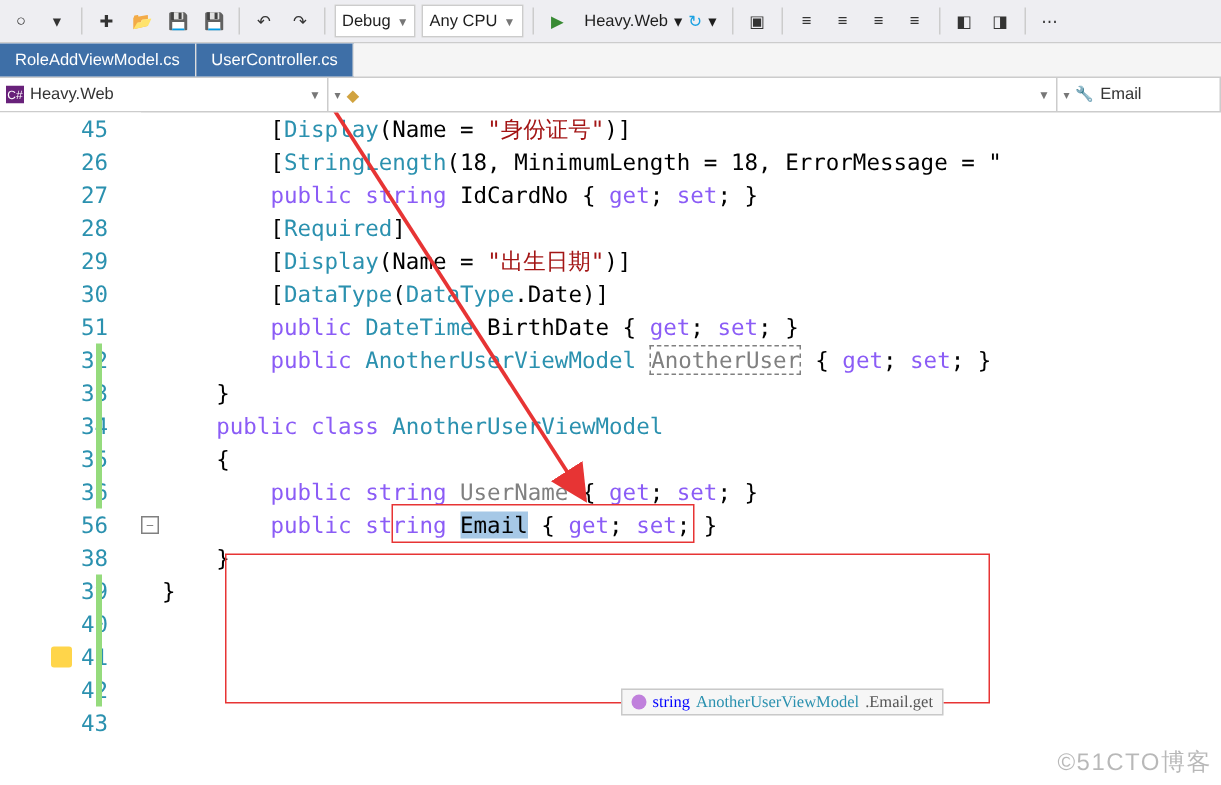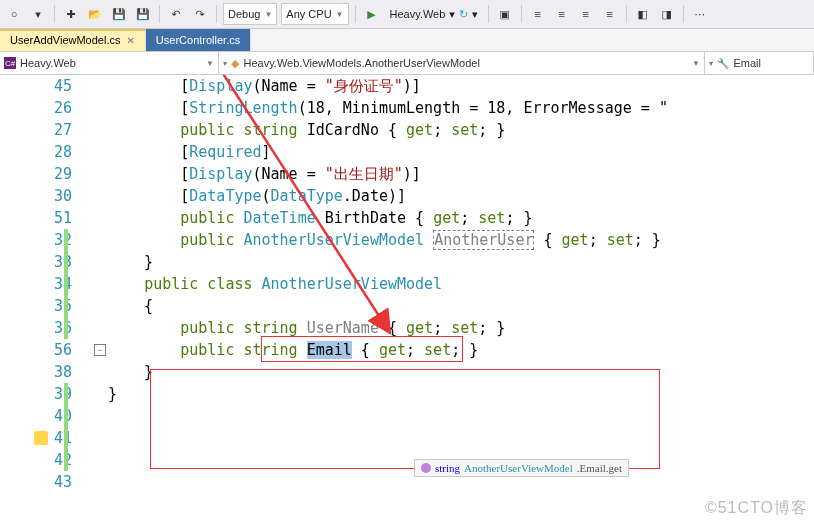--- a/index.html
+++ b/index.html
@@ -19,21 +19,21 @@
 .navbar .chev{color:#777;font-size:8px;margin-left:auto}
 .navbar .wrench{color:#555;font-size:10px}
 .editor{display:flex;height:451px;position:relative}
 .gutter{width:72px;background:#fff;text-align:right;color:#2b91af;font-family:Consolas,monospace;font-size:15px;line-height:22px;padding-right:22px;position:relative}
 .gutter .ln{height:22px}
 .change{position:absolute;left:64px;width:4px;background:#95db7d}
 .margin{width:14px;position:relative}
 .bulb{position:absolute;left:-60px;width:14px;height:14px;background:#ffd54a;border-radius:2px}
 .fold{position:absolute;left:0;width:10px;height:10px;border:1px solid #808080;background:#fff;display:flex;align-items:center;justify-content:center;font-size:9px;color:#808080;line-height:1}
 .code{flex:1;font-family:Consolas,monospace;font-size:15px;line-height:22px;white-space:pre;color:#000;position:relative}
-.kw{color:#4d7c0f}
+.kw{color:#8b5cf6}
 .ty{color:#2b91af}
 .str{color:#a31515}
 .id-dot{border:1px dashed #808080}
 .sel{background:#a6c8e6}
 .redbox{position:absolute;border:1.5px solid #e73434;pointer-events:none}
 .arrow-svg{position:absolute;left:0;top:0;pointer-events:none}
 .tooltip{position:absolute;background:#f6f6f6;border:1px solid #c9c9c9;font-family:"Segoe UI";font-size:11px;color:#555;padding:2px 6px;display:flex;align-items:center;gap:4px}
 .tooltip .tp-i{width:10px;height:10px;background:#c080dc;border-radius:50%;display:inline-block}
 .watermark{position:absolute;right:6px;bottom:4px;color:rgba(0,0,0,0.28);font-size:16px;font-family:sans-serif;letter-spacing:1px}
 </style>
@@ -71,44 +71,42 @@
   <div class="tb-btn">≡</div>
   <div class="tb-btn">≡</div>
   <div class="tb-sep"></div>
   <div class="tb-btn">◧</div>
   <div class="tb-btn">◨</div>
   <div class="tb-sep"></div>
   <div class="tb-btn">⋯</div>
 </div>
 
 <div class="tabbar">
-  <div class="tab active">
-      <span>UserAddViewModel.cs</span>
-      <span class="close">✕</span>
+  <div class="tab" style="background:#3e6fa7;color:#fff">
+      <span>RoleAddViewModel.cs</span>
     </div>
   <div class="tab" style="background:#3e6fa7;color:#fff">
       <span>UserController.cs</span>
     </div>
 </div>
 
 <div class="navbar">
   <div class="half" style="flex:0 0 210px">
     <span class="proj-i">
         <svg width="12" height="12">
           <rect width="12" height="12" fill="#68217a"></rect>
           <text x="6" y="9" text-anchor="middle" fill="#fff" font-size="8">C#</text>
         </svg>
       </span>
     <span>Heavy.Web</span>
     <span class="chev">▼</span>
   </div>
   <div class="half">
     <span class="chev" style="margin:0">▾</span>
     <span style="color:#d1a33f">◆</span>
-    <span>Heavy.Web.ViewModels.AnotherUserViewModel</span>
     <span class="chev">▼</span>
   </div>
   <div class="half" style="flex:0 0 100px">
     <span class="chev" style="margin:0">▾</span>
     <span class="wrench">🔧</span>
     <span>Email</span>
   </div>
 </div>
 
 <div class="editor">

